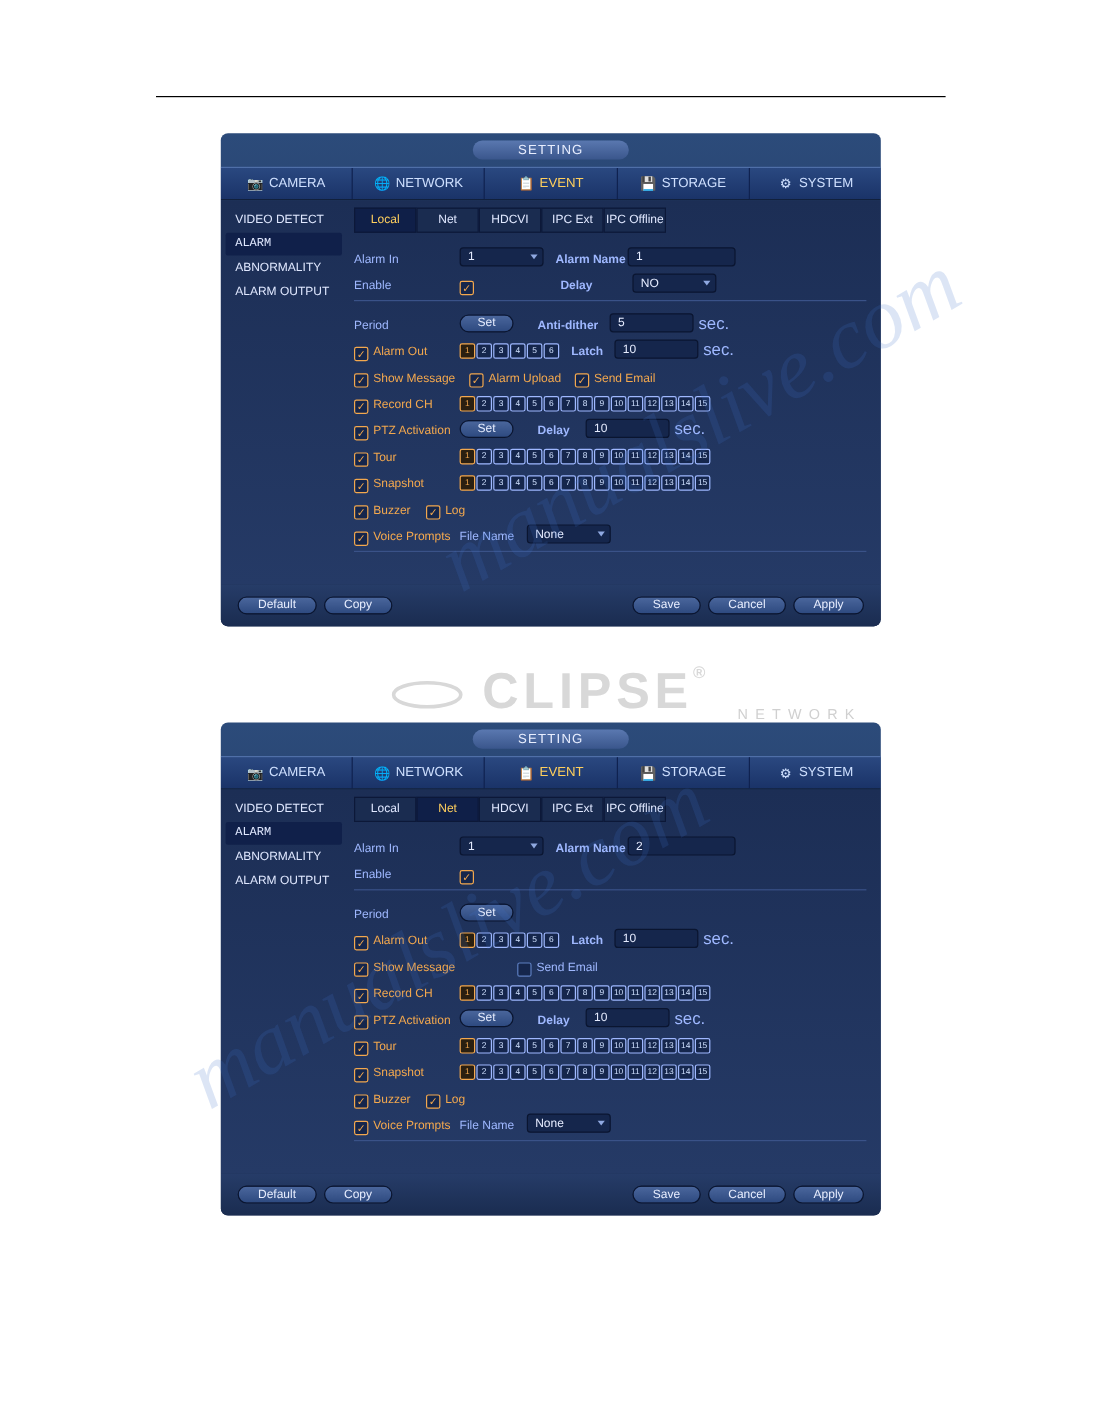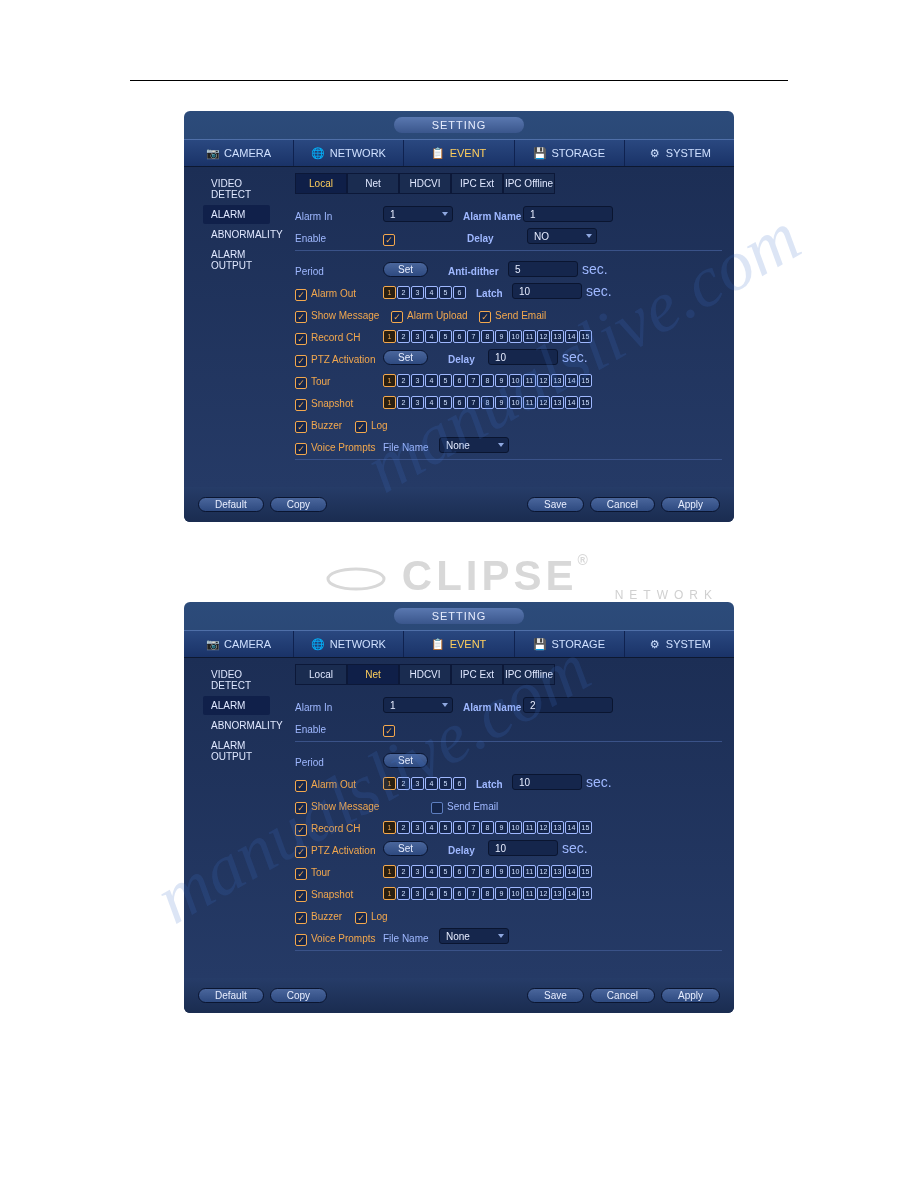--- a/index.html
+++ b/index.html
@@ -5,23 +5,23 @@
   * { box-sizing: border-box; margin: 0; padding: 0; }
   body { background: #fff; font-family: Arial, sans-serif; font-size: 11px; width: 918px; margin: 0 auto; padding: 80px 0 40px; }
   .page-rule { border-top: 1px solid #000; margin: 0 130px 30px 130px; }
   .app { width: 550px; margin: 0 auto 30px; background: linear-gradient(#2c4b7a,#1a2c50); border-radius: 6px; overflow: hidden; }
   .title-pill { width: 130px; margin: 6px auto; text-align: center; background: linear-gradient(#5a78b0,#3a568c); color: #e8eeff; border-radius: 10px; padding: 2px 0; font-size: 11px; letter-spacing: 1px; }
   .topnav { display: flex; background: linear-gradient(#2a4880,#1a3368); border-top: 1px solid #4f6fa8; border-bottom: 1px solid #0d1830; }
   .topnav .item { flex: 1; text-align: center; color: #cfe0ff; padding: 7px 0; font-size: 11px; border-right: 1px solid #0f2250; display: flex; align-items: center; justify-content: center; gap: 4px; }
   .topnav .item:last-child { border-right: none; }
   .topnav .item.active { color: #ffcf5d; }
   .body { display: flex; background: linear-gradient(#1c2e55,#253a66); min-height: 320px; }
-  .sidebar { width: 105px; padding: 6px 15px; }
+  .sidebar { width: 105px; padding: 6px 0; }
   .sidebar .sitem { color: #e0e8ff; font-size: 10px; padding: 4px 8px; margin: 1px 4px; }
-  .sidebar .sitem.active { background: #10204a; border-radius: 2px; }
+  .sidebar .sitem.active { background: #10204a; border-radius: 2px; font-family: Liberation Mono, monospace; }
   .content { flex: 1; padding: 6px 12px 6px 6px; }
   .subtabs { display: flex; gap: 0; margin-bottom: 8px; }
   .subtabs .stab { width: 52px; text-align: center; padding: 4px 0; color: #e0e8ff; font-size: 10px; background: #1a2c50; border: 1px solid #0c1838; }
   .subtabs .stab.active { color: #ffcf5d; background: #0f1f48; }
   .row { display: flex; align-items: flex-end; min-height: 20px; margin: 2px 0; }
   .lbl { width: 88px; color: #9fb8ff; font-size: 10px; }
   .lbl.orange { color: #f3a84e; }
   .field { background: #15264c; color: #e6ecff; border: 1px solid #0a1530; border-radius: 3px; padding: 1px 6px; font-size: 10px; height: 16px; display: inline-flex; align-items: center; }
   .dropdown { position: relative; }
   .dropdown::after { content: ''; position: absolute; right: 4px; top: 5px; border-left: 3px solid transparent; border-right: 3px solid transparent; border-top: 4px solid #8fa8e0; }

